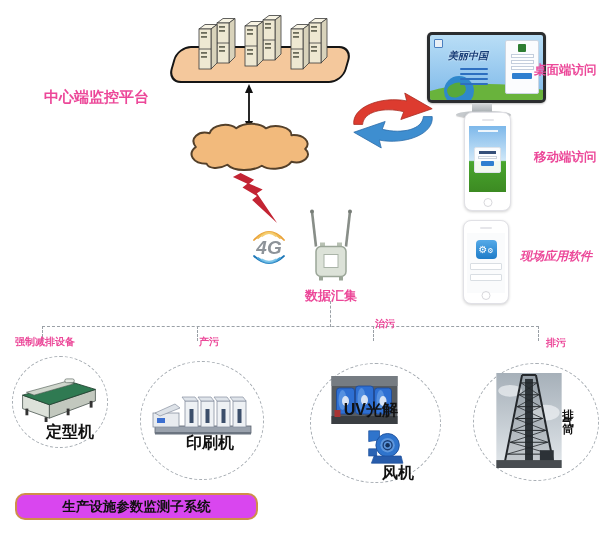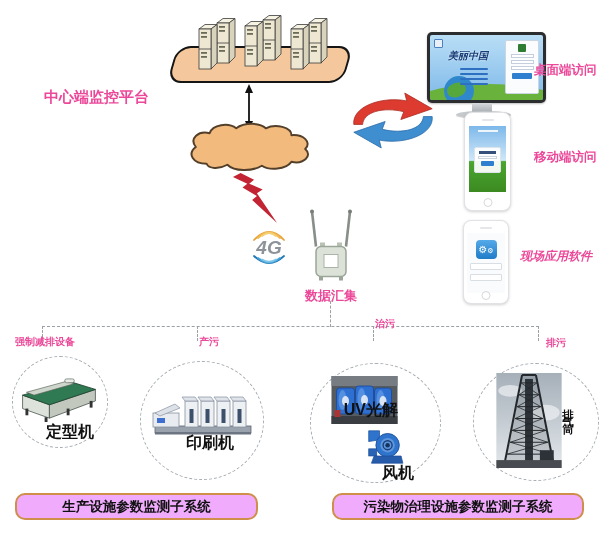--- a/index.html
+++ b/index.html
@@ -72,21 +72,21 @@
   
   .circle{border:1.6px dashed #a7adb3;border-radius:50%;box-sizing:border-box;}
   .eq-label{position:absolute;font-weight:700;font-size:16px;color:#111;text-align:right;}
   .eq-label-v{position:absolute;font-weight:700;font-size:11.5px;color:#111;
     writing-mode:vertical-rl;text-orientation:upright;letter-spacing:7px;}
 
   
   .uvphoto{left:331px;top:376px;width:67px;height:48px;}
 
   
-  .sysbtn{position:absolute;height:27px;background:#f0abfc;border:2px solid #cf8f4a;border-radius:10px;
+  .sysbtn{position:absolute;height:27px;background:#d946ef;border:2px solid #cf8f4a;border-radius:10px;
     display:flex;align-items:center;justify-content:center;font-weight:700;font-size:13.5px;color:#111;box-sizing:border-box;}
   .btn1{left:15px;top:493px;width:243px;}
   .btn2{left:332px;top:493px;width:252px;}
 </style>
 </head>
 <body>
 
 <div id="canvas">
 
   <div class="abs platform"></div>
@@ -382,15 +382,14 @@
     <g stroke="#23272b" stroke-width="0.8">
       <path d="M25,10 L43,22 M41,10 L23,22 M23,22 L45,34 M43,22 L21,34 M21,34 L47,46 M45,34 L19,46
                M19,46 L50,58 M47,46 L16,58 M16,58 L52,70 M50,58 L14,70 M14,70 L55,82 M52,70 L11,82"></path>
     </g>
     <rect x="44" y="78" width="14" height="12" fill="#2c3237"></rect>
     <rect x="0" y="88" width="66" height="8" fill="#484c50"></rect>
   </svg>
   <div class="eq-label-v" style="left:560px;top:400px">排气筒</div>
 
   <div class="sysbtn btn1">生产设施参数监测子系统</div>
-  <div class="sysbtn btn2">污染物治理设施参数监测子系统</div>
 
 </div>
 
 </body></html>

